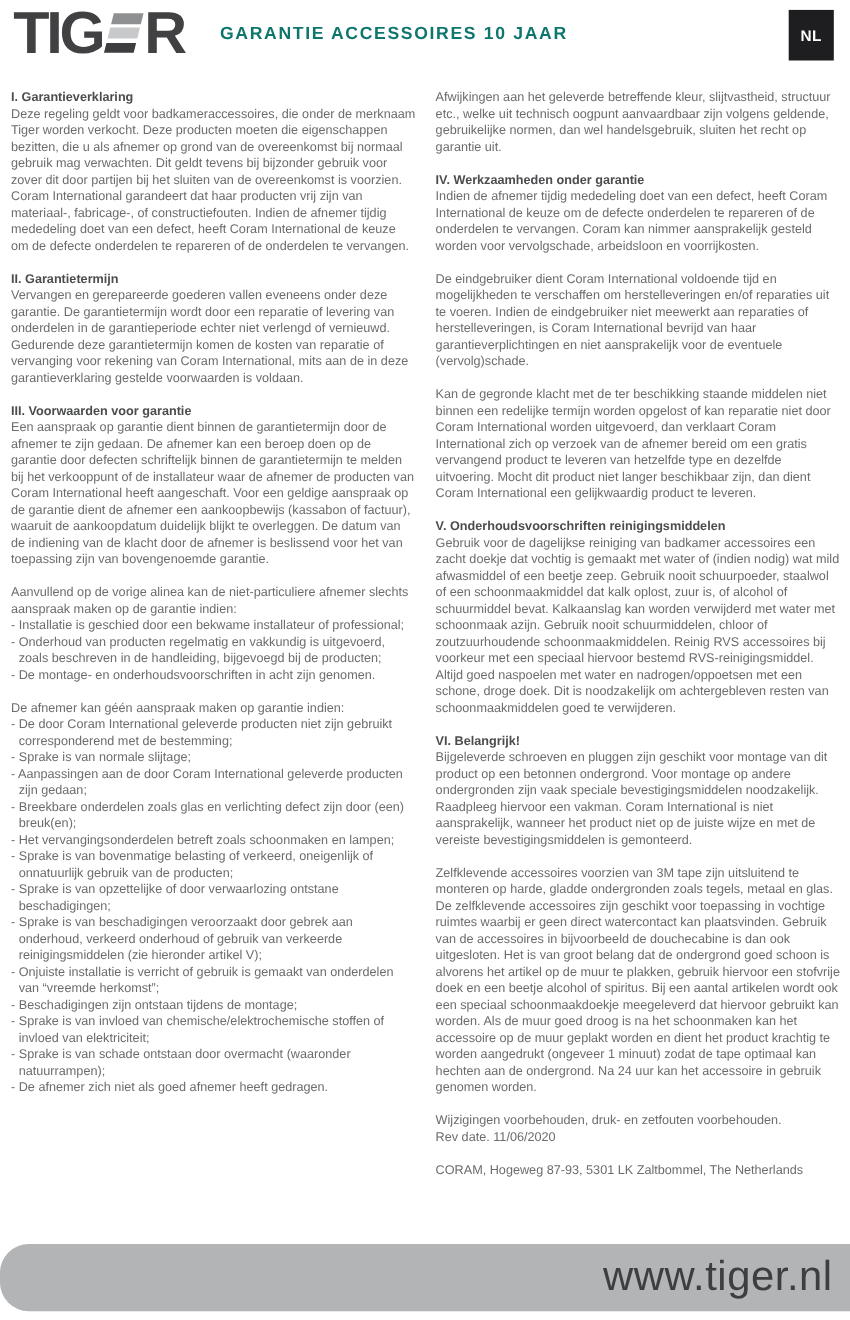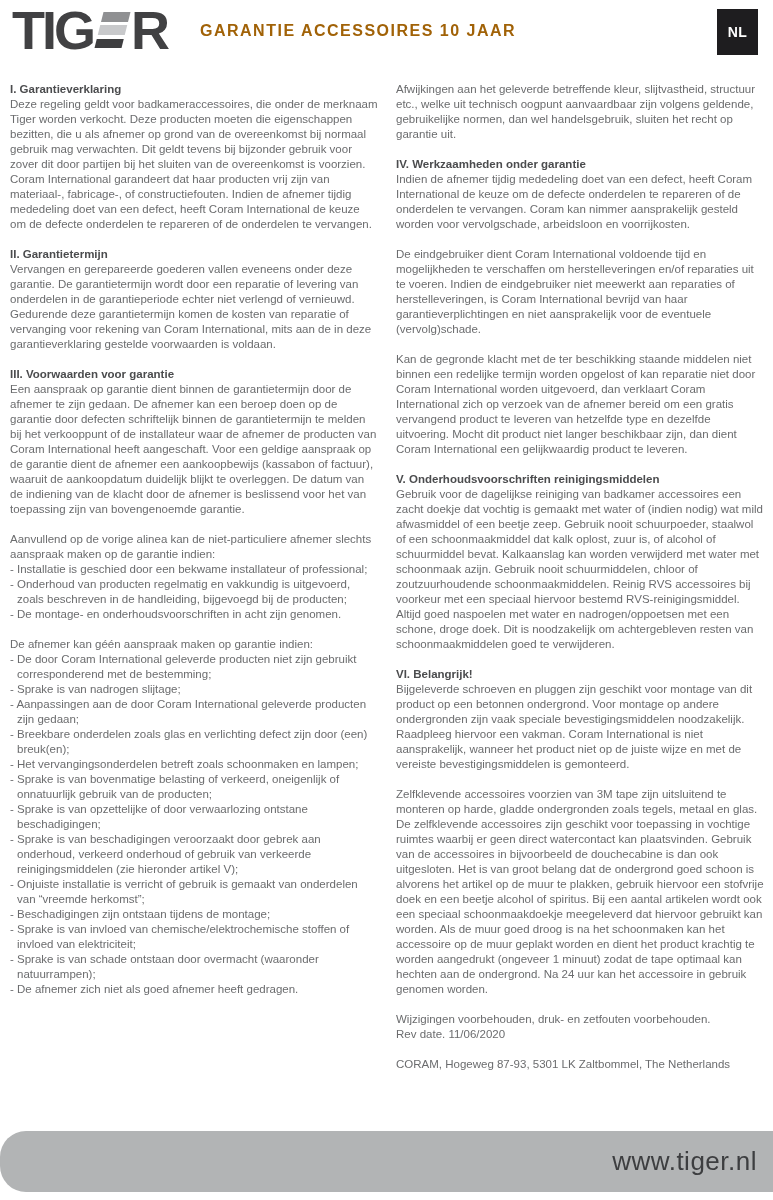--- a/index.html
+++ b/index.html
@@ -17,21 +17,21 @@
   }
   .logo-e { display:flex; flex-direction:column; justify-content:space-between;
     width:27px; height:36px; margin:0 5px 2px 6px; transform:skewX(-14deg); }
   .logo-e .bar { height:9.5px; width:100%; }
   .logo-e .bar.top { background:var(--logo-bar-top,#8f9092); }
   .logo-e .bar.mid { background:var(--logo-bar-mid,#c8c9cb); }
   .logo-e .bar.bot { background:var(--logo-bar-bottom,#3e3e40); }
   .doc-title {
     position:absolute; left:200px; top:22px;
     font-size:16px; font-weight:bold; letter-spacing:1.5px;
-    color:#a16207; white-space:nowrap;
+    color:#0f766e; white-space:nowrap;
   }
   .lang-badge {
     position:absolute; right:15px; top:9px; width:41px; height:46px;
     background:var(--badge-bg,#1e1d1f); color:#ffffff;
     display:flex; align-items:center; justify-content:center;
     font-size:14px; font-weight:bold; letter-spacing:0.5px;
   }
   
   .columns {
     position:absolute; top:82px; left:10px; right:9px;
@@ -47,21 +47,21 @@
   .spacer { height:15px; }
   .li { padding-left:7px; text-indent:-7px; }
   
   .footer-bar {
     position:absolute; left:0; right:0; bottom:8px; height:61px;
     background:var(--footer-bar,#b2b4b5);
     border-radius:26px 0 0 26px;
     display:flex; align-items:center; justify-content:flex-end;
     padding-right:16px; box-sizing:border-box;
   }
-  .website { font-size:26px; color:#3d3e40; letter-spacing:0.5px; }
+  .website { font-size:38px; color:#3d3e40; letter-spacing:0.5px; }
 </style>
 </head>
 <body>
 
 <div class="page">
 
   <div class="header">
     <div class="logo">
         <span class="logo-ch">T</span>
         <span class="logo-ch">I</span>
@@ -92,21 +92,21 @@
         <p>Aanvullend op de vorige alinea kan de niet-particuliere afnemer slechts aanspraak maken op de garantie indien:</p>
         <div>
           <div class="li">- Installatie is geschied door een bekwame installateur of professional;</div>
           <div class="li">- Onderhoud van producten regelmatig en vakkundig is uitgevoerd, zoals beschreven in de handleiding, bijgevoegd bij de producten;</div>
           <div class="li">- De montage- en onderhoudsvoorschriften in acht zijn genomen.</div>
         </div>
         <div class="spacer"></div>
         <p>De afnemer kan géén aanspraak maken op garantie indien:</p>
         <div>
           <div class="li">- De door Coram International geleverde producten niet zijn gebruikt corresponderend met de bestemming;</div>
-          <div class="li">- Sprake is van nadrogen slijtage;</div>
+          <div class="li">- Sprake is van normale slijtage;</div>
           <div class="li">- Aanpassingen aan de door Coram International geleverde producten zijn gedaan;</div>
           <div class="li">- Breekbare onderdelen zoals glas en verlichting defect zijn door (een) breuk(en);</div>
           <div class="li">- Het vervangingsonderdelen betreft zoals schoonmaken en lampen;</div>
           <div class="li">- Sprake is van bovenmatige belasting of verkeerd, oneigenlijk of onnatuurlijk gebruik van de producten;</div>
           <div class="li">- Sprake is van opzettelijke of door verwaarlozing ontstane beschadigingen;</div>
           <div class="li">- Sprake is van beschadigingen veroorzaakt door gebrek aan onderhoud, verkeerd onderhoud of gebruik van verkeerde reinigingsmiddelen (zie hieronder artikel V);</div>
           <div class="li">- Onjuiste installatie is verricht of gebruik is gemaakt van onderdelen van “vreemde herkomst”;</div>
           <div class="li">- Beschadigingen zijn ontstaan tijdens de montage;</div>
           <div class="li">- Sprake is van invloed van chemische/elektrochemische stoffen of invloed van elektriciteit;</div>
           <div class="li">- Sprake is van schade ontstaan door overmacht (waaronder natuurrampen);</div>

